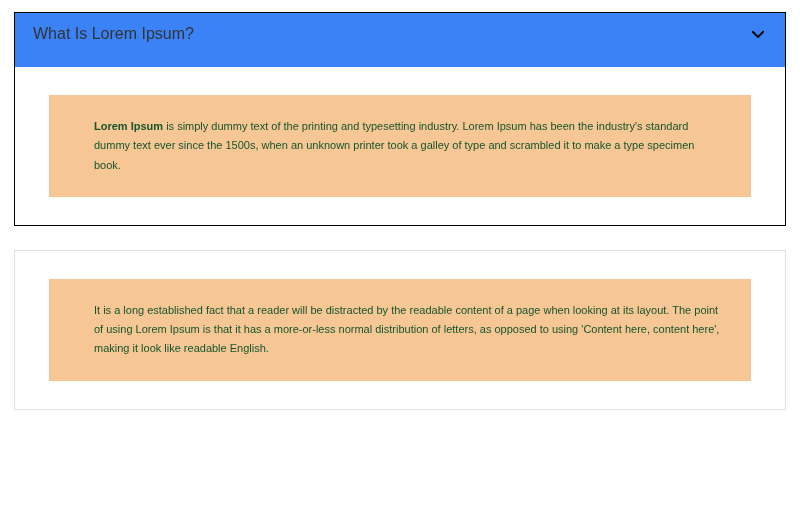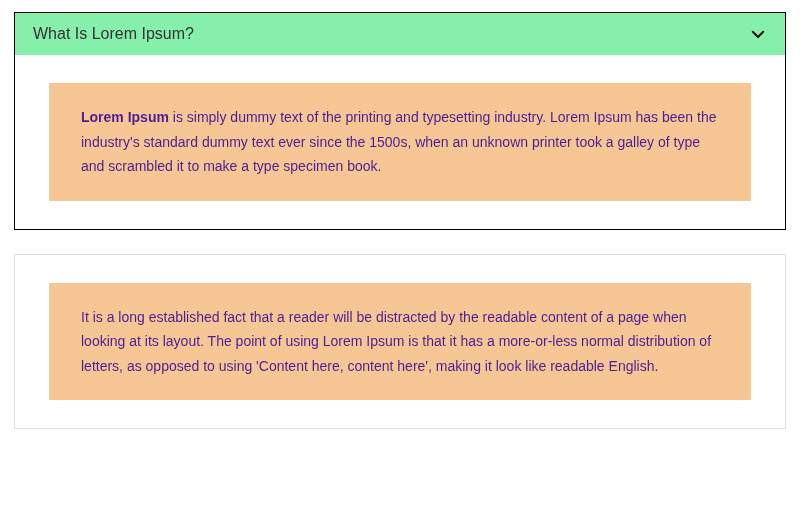--- a/index.html
+++ b/index.html
@@ -18,22 +18,22 @@
       margin-bottom: 24px;
       background: #ffffff;
     }
     .accordion-item.selected {
       border: 1px solid #000000;
     }
     .accordion-header {
       display: flex;
       align-items: flex-start;
       justify-content: space-between;
-      background: #86efac;
-      padding: 12px 18px 12px 18px;
+      background: #3b82f6;
+      padding: 12px 18px 24px 18px;
       cursor: pointer;
     }
     .accordion-title {
       font-size: 16px;
       color: #333333;
       font-weight: 400;
     }
     .chevron {
       width: 18px;
       height: 18px;
@@ -42,23 +42,23 @@
     .chevron svg {
       width: 100%;
       height: 100%;
       display: block;
     }
     .accordion-panel {
       padding: 28px 34px 28px 34px;
     }
     .accordion-content {
       background: #f6c794;
-      padding: 22px 30px 22px 32px;
-      color: #4c1d95;
-      font-size: 14px;
+      padding: 22px 30px 22px 45px;
+      color: #14532d;
+      font-size: 11px;
       line-height: 1.75;
     }
     .accordion-content strong {
       font-weight: 700;
     }
   </style>
 </head>
 <body>
 
 <div class="accordion-item selected">

